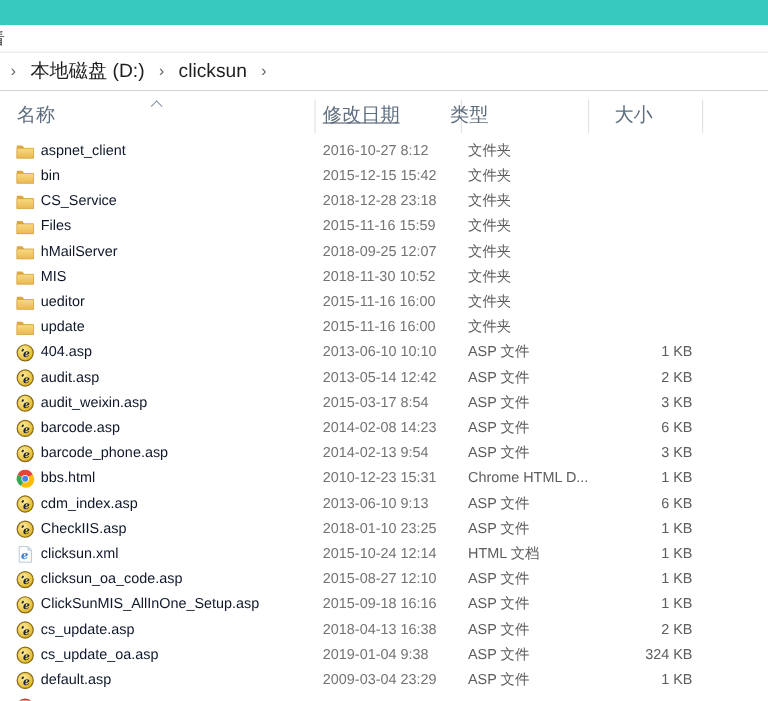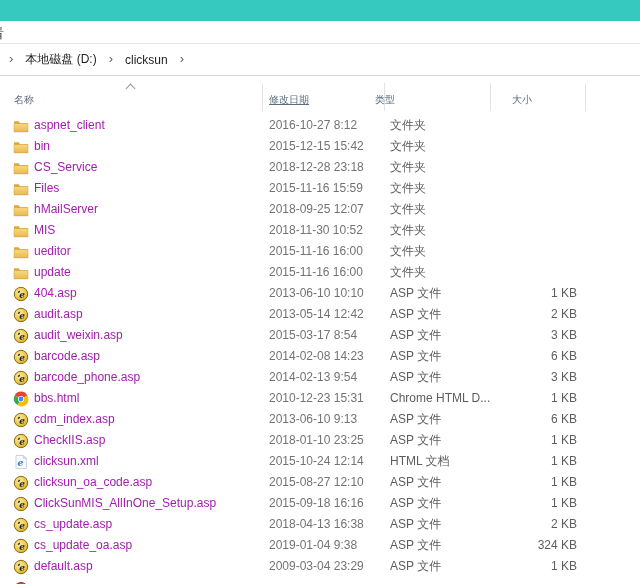--- a/index.html
+++ b/index.html
@@ -10,39 +10,39 @@
   .titlebar { position:absolute; left:0; top:0; width:640px; height:21px; background:#35C9C0; }
 
   .ribbon { position:absolute; left:0; top:21px; width:640px; height:23px; background:#fff;
             border-bottom:1px solid #E6E6E6; }
   .tab-fragment { position:absolute; left:0; top:3px; width:11px; height:19px; overflow:hidden; }
   .tab-fragment span { display:inline-block; margin-left:-9px; font-size:13px; color:#3a3a3a; }
 
   .addressrow { position:absolute; left:0; top:44px; width:640px; height:32px; background:#fff;
                 border-bottom:1px solid #D4D4D4; display:flex; align-items:center; padding-left:3px; }
   .crumb-chevron { color:#5f5f5f; font-size:13px; line-height:1; padding:0 0 2px 0; margin:0 6px; }
-  .crumb { color:#1e1e1e; font-size:12px; margin:0 6px; white-space:nowrap; }
+  .crumb { color:#1e1e1e; font-size:16px; margin:0 6px; white-space:nowrap; }
 
   .headerrow { position:absolute; left:0; top:76px; width:640px; height:37px; background:#fff; }
-  .hcell { position:absolute; top:0; height:37px; font-size:10px; color:#5D6D7D;
+  .hcell { position:absolute; top:0; height:37px; font-size:16px; color:#5D6D7D;
            display:flex; align-items:flex-end; padding-bottom:6px; }
   .hcell::after { content:""; position:absolute; right:0; top:7px; bottom:2px; width:1px; background:#E3E3E3; }
   .h-name  { left:0;   width:263px; padding-left:14px; }
   .h-date  { left:263px; width:122px; padding-left:6px;text-decoration:underline; }
   .h-type  { left:370px; width:121px; padding-left:5px; }
   .h-size  { left:506px; width:80px;  padding-left:6px; }
   .h-blank { left:586px; width:54px; }
   .h-blank::after { display:none; }
   .sortcaret { position:absolute; left:127px; top:9px; width:7px; height:7px;
                border-left:1px solid #8a9aa8; border-top:1px solid #8a9aa8; transform:rotate(45deg); }
 
   .listarea { position:absolute; left:0; top:113px; width:640px; height:471px; overflow:hidden; padding-top:2px; }
   .row { position:relative; width:640px; height:21px; }
   .cell { position:absolute; top:0; height:21px; line-height:21px; font-size:12px; white-space:nowrap; }
-  .c-name { left:13px; display:flex; align-items:center; color:#a21caf; height:21px;justify-content:flex-end; }
+  .c-name { left:13px; display:flex; align-items:center; color:#0f172a; height:21px;justify-content:flex-end; }
   .c-name .icon { width:16px; height:16px; display:inline-block; flex:0 0 16px; }
   .c-name .icon svg { display:block; }
   .flabel { margin-left:5px; }
   .c-date { left:269px; color:#737373; }
   .c-type { left:390px; color:#5d5d5d; max-width:112px; overflow:hidden; }
   .c-size { left:506px; width:71px; text-align:right; color:#5d5d5d; }
 </style>
 </head>
 <body>
 

